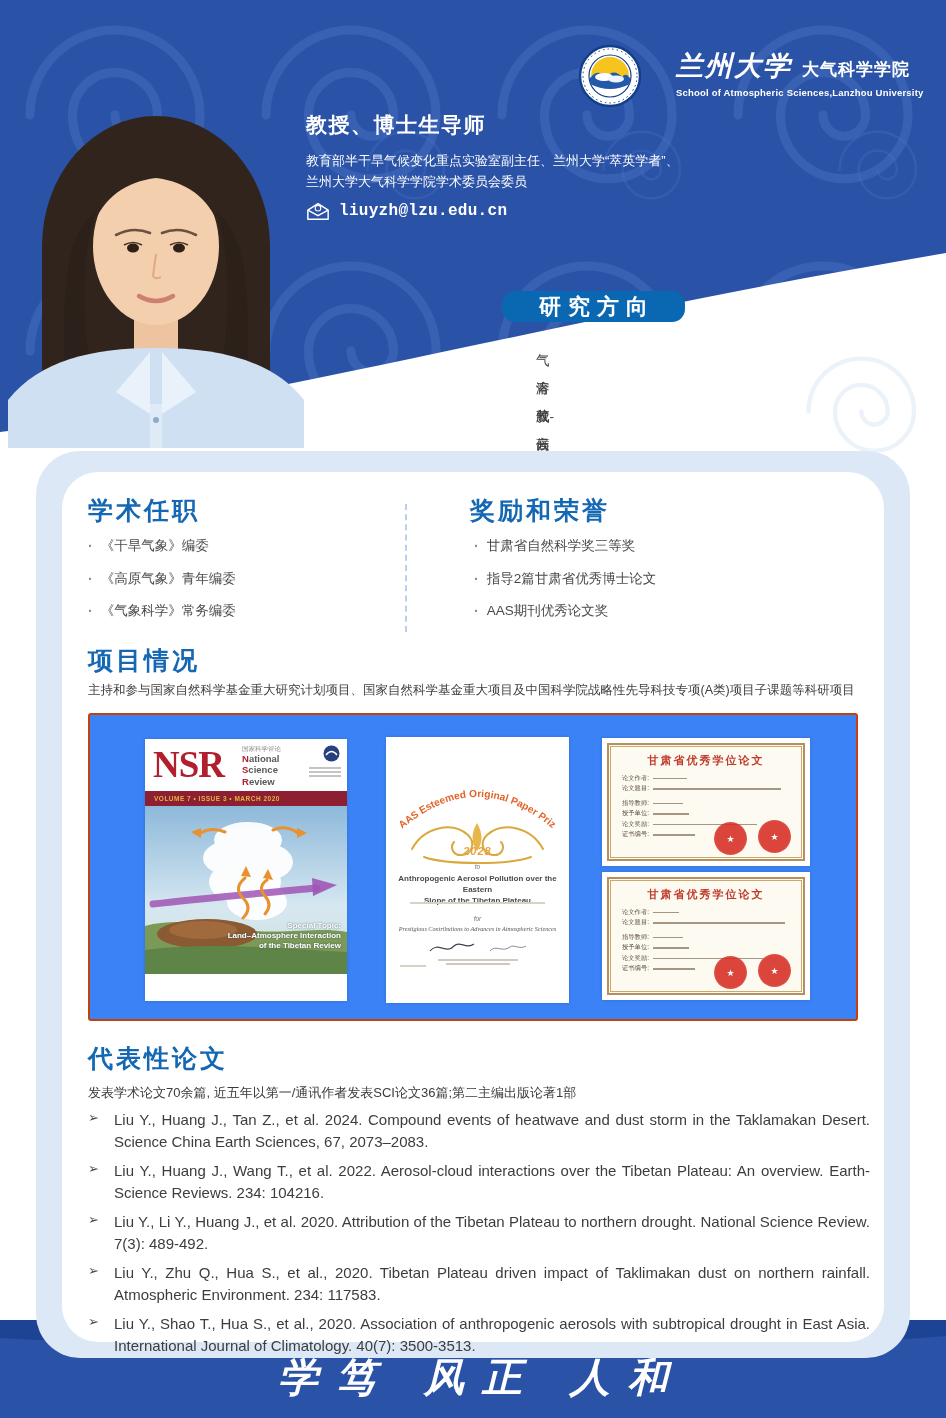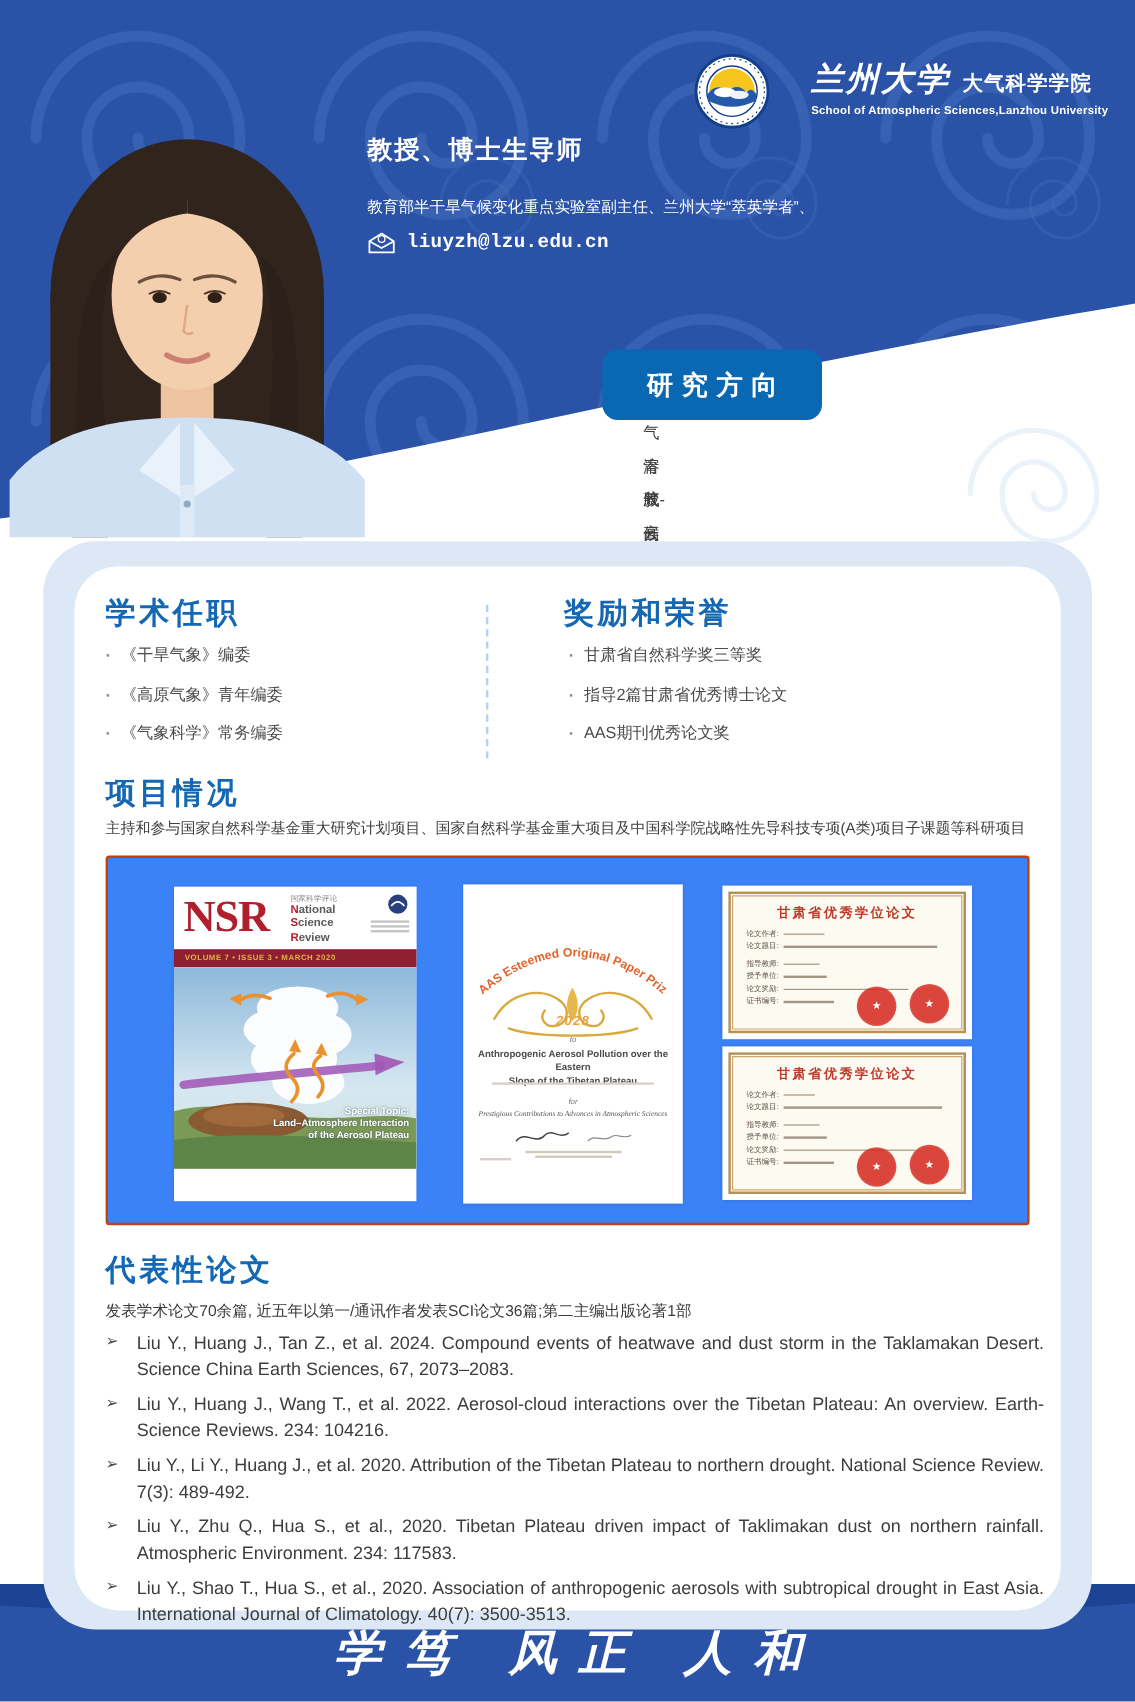--- a/index.html
+++ b/index.html
@@ -10,26 +10,26 @@
   .photo-svg{position:absolute;left:0;top:94px;z-index:1;}
   .logo{position:absolute;left:578px;top:44px;z-index:1;display:flex;align-items:flex-start;}
   .logo-text{position:absolute;left:676px;top:48px;z-index:1;color:#fff;}
   .logo-cn{display:flex;align-items:baseline;gap:10px;}
   .logo-script{font-family:"DejaVu Serif",serif;font-style:italic;font-weight:bold;font-size:27px;letter-spacing:2px;}
   .logo-dept{font-weight:bold;font-size:17px;letter-spacing:1px;}
   .logo-en{font-size:9.5px;font-weight:bold;margin-top:3px;letter-spacing:0.2px;}
   .name-block{position:absolute;left:306px;top:98px;z-index:1;color:#fff;}
   .person-name{font-size:50px;font-weight:800;letter-spacing:15px;line-height:1;}
   .person-title{font-size:21px;font-weight:bold;letter-spacing:1.5px;margin-top:13px;}
-  .person-desc{font-size:13px;line-height:1.6;margin-top:24px;max-width:410px;}
+  .person-desc{font-size:13px;line-height:1.6;margin-top:12px;max-width:410px;}
   .email-row{display:flex;align-items:center;gap:9px;margin-top:9px;}
   .email-text{font-family:Liberation Mono, monospace;font-weight:bold;font-size:16px;letter-spacing:0.3px;}
   
   .research{position:absolute;left:0;top:0;z-index:1;}
-  .research-btn{position:absolute;left:502px;top:291px;width:183px;height:59px;border-radius:13px;
+  .research-btn{position:absolute;left:502px;top:291px;width:183px;height:31px;border-radius:13px;
     background:#0a67b1;color:#fff;font-size:22px;font-weight:800;letter-spacing:7px;
     display:flex;align-items:center;justify-content:center;padding-left:7px;box-sizing:border-box;}
   .research-list{position:absolute;left:536px;top:347px;}
   .research-list div{height:28px;line-height:28px;font-size:13.5px;color:#3a3a3a;}
   
   .outer-card{position:absolute;left:36px;top:451px;width:874px;height:907px;background:#dce8f5;border-radius:44px;z-index:2;}
   .card{position:absolute;left:26px;top:21px;width:822px;height:870px;background:#ffffff;border-radius:36px;}
   .h-blue{position:absolute;color:#1467b2;font-size:25px;font-weight:800;letter-spacing:3px;}
   .blist{position:absolute;}
   .blist .row{height:32.5px;display:flex;align-items:center;font-size:13.5px;color:#4a4a4a;}
@@ -169,20 +169,21 @@
       <span class="logo-script">兰州大学</span>
       <span class="logo-dept">大气科学学院</span>
     </div>
     <div class="logo-en">School of Atmospheric Sciences,Lanzhou University</div>
   </div>
 
   <div class="name-block">
     <div class="person-title">教授、博士生导师</div>
     <div class="person-desc">
       <div>教育部半干旱气候变化重点实验室副主任、兰州大学“萃英学者”、</div>
+      <div>兰州大学大气科学学院学术委员会委员</div>
     </div>
     <div class="email-row">
       <svg width="24" height="19" viewBox="0 0 26 20">
         <path d="M2,8.5 L13,1.5 L24,8.5 L24,18.5 L2,18.5 Z" fill="none" stroke="#ffffff" stroke-width="1.6" stroke-linejoin="round"></path>
         <path d="M2,8.5 L13,14.5 L24,8.5" fill="none" stroke="#ffffff" stroke-width="1.6" stroke-linejoin="round"></path>
         <circle cx="13" cy="6.4" r="3" fill="none" stroke="#ffffff" stroke-width="1.2"></circle>
       </svg>
       <span class="email-text">liuyzh@lzu.edu.cn</span>
     </div>
   </div>
@@ -304,21 +305,21 @@
             </g>
 
             <path d="M0,168 L0,120 C30,112 62,118 92,123 C140,130 170,120 202,126 L202,168 Z" fill="#7c9a57"></path>
             <ellipse cx="62" cy="128" rx="50" ry="15" fill="#8a5a33"></ellipse>
             <ellipse cx="58" cy="124" rx="34" ry="9" fill="#a06a3c"></ellipse>
             <path d="M0,168 L0,144 C60,136 130,142 202,146 L202,168 Z" fill="#5e8448"></path>
           </svg>
           <div class="nsr-special">
             <div>Special Topic:</div>
             <div>Land–Atmosphere Interaction</div>
-            <div>of the Aerosol Plateau</div>
+            <div>of the Tibetan Review</div>
           </div>
         </div>
 
         <div class="shot aas">
           <svg width="183" height="125" style="position:absolute;left:0;top:14px;">
             <defs>
                 <path id="arcp" d="M16,78 Q91,14 167,78" fill="none"></path>
               </defs>
             <text font-size="10.2" font-weight="bold" fill="#e2642a" font-family="Liberation Sans, sans-serif">
               <textPath href="#arcp" startOffset="0">AAS Esteemed Original Paper Prize</textPath>

